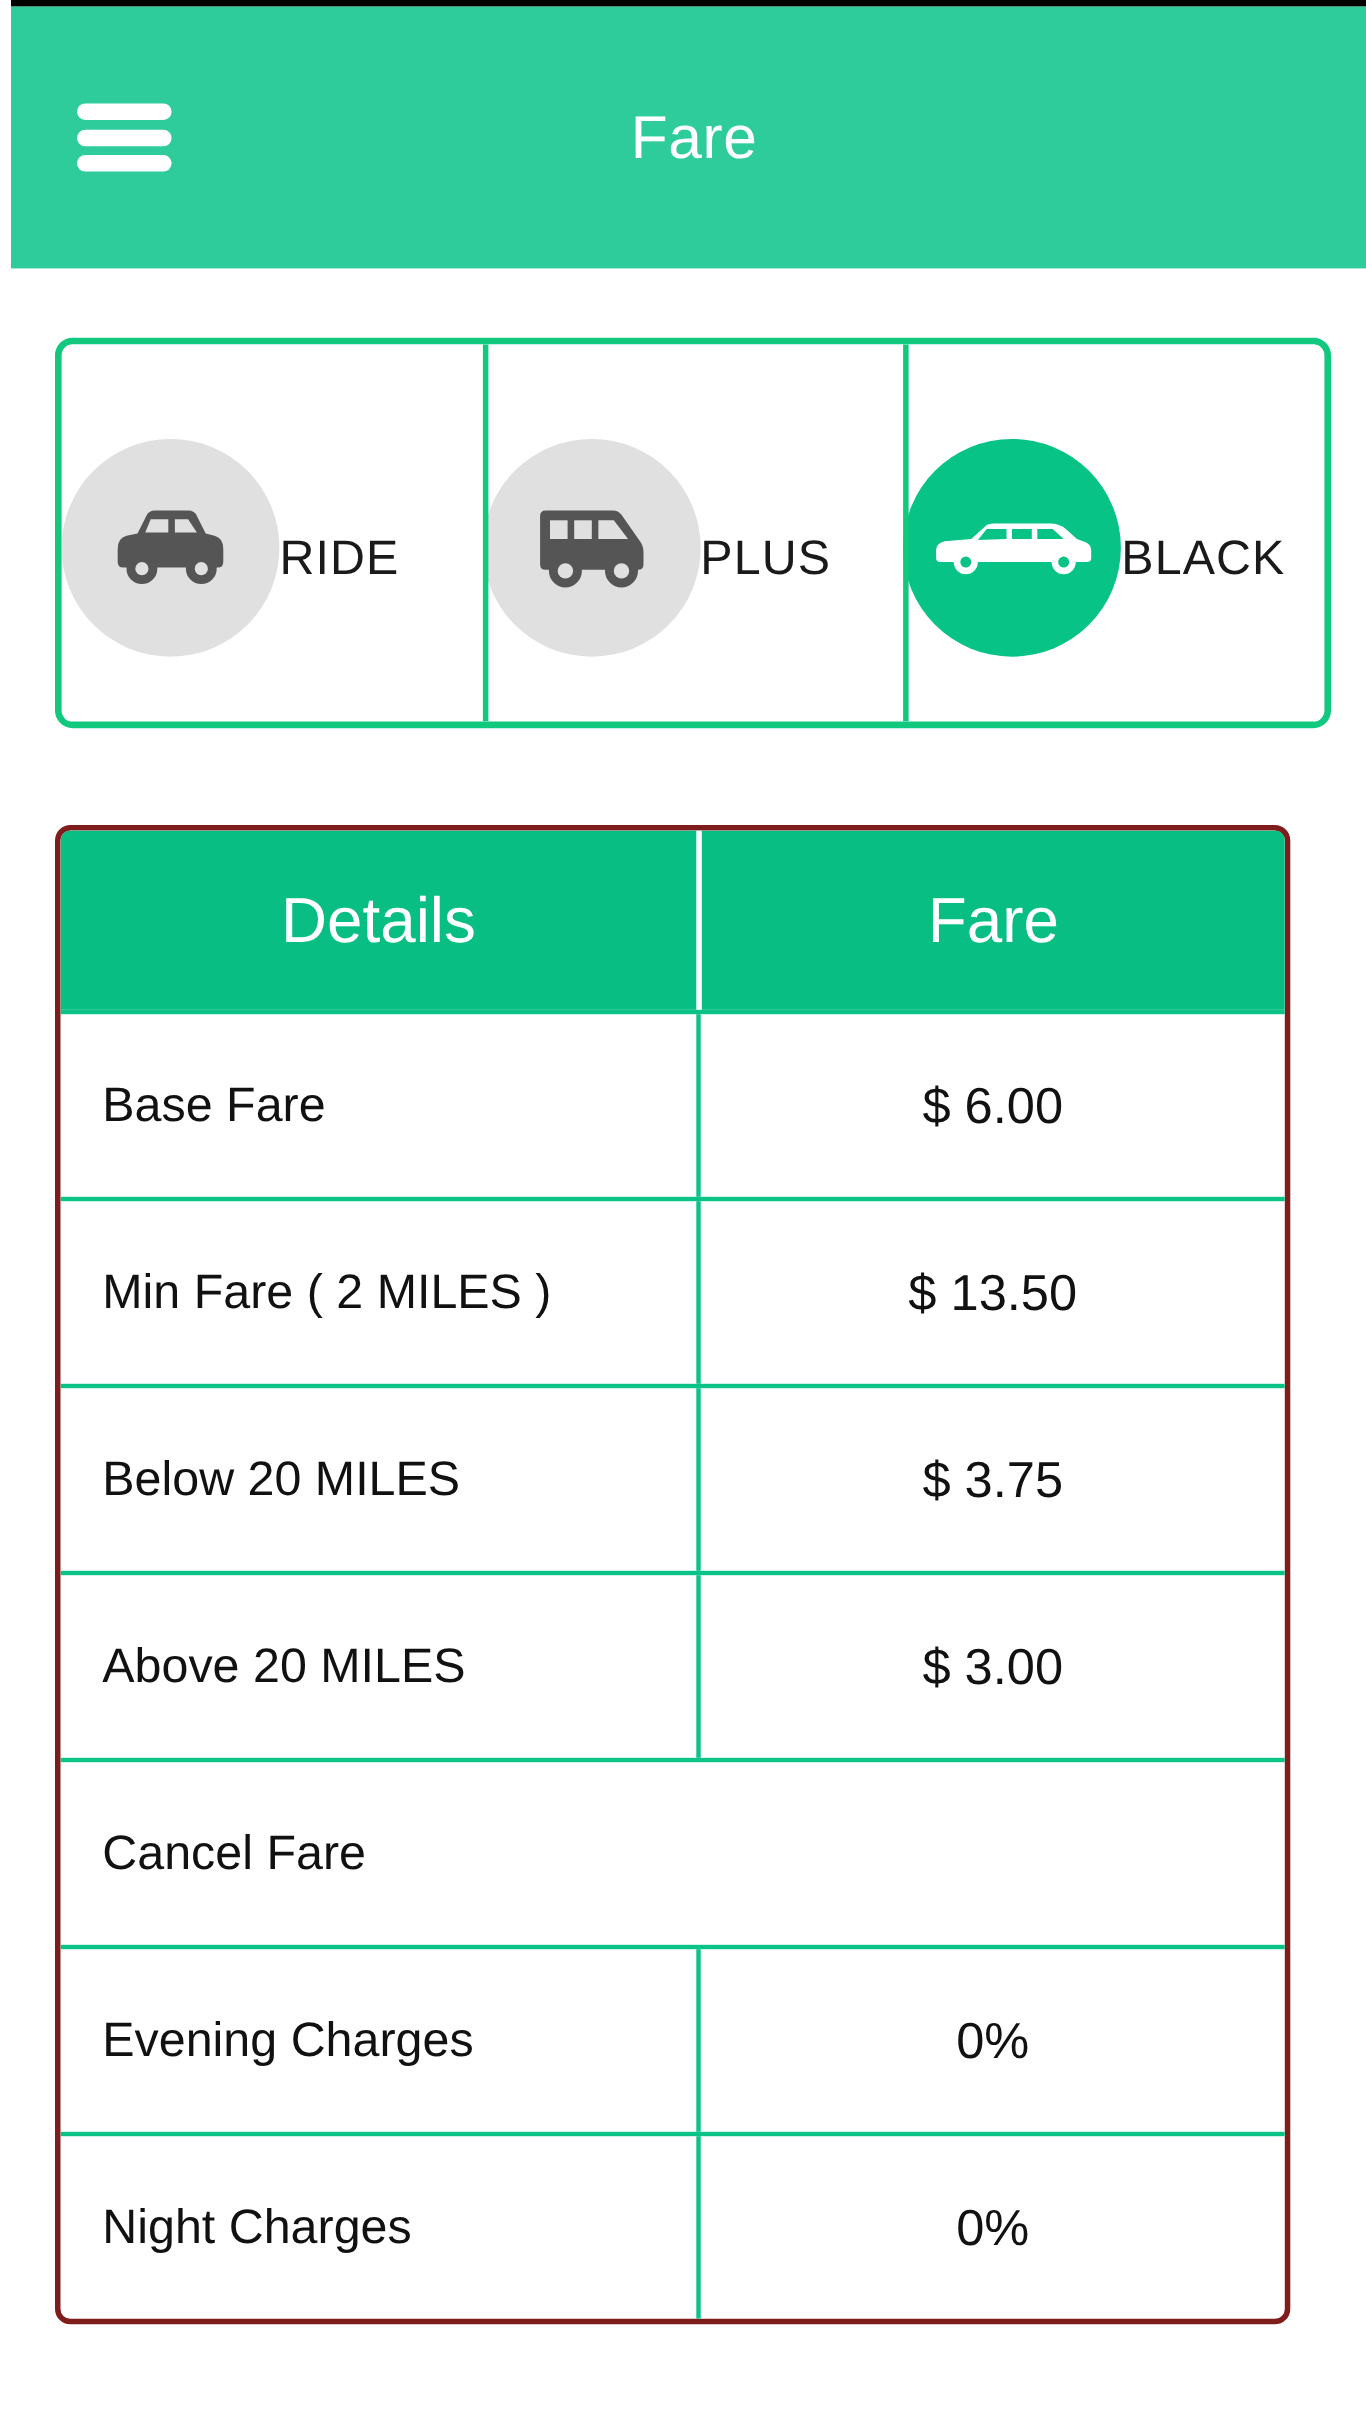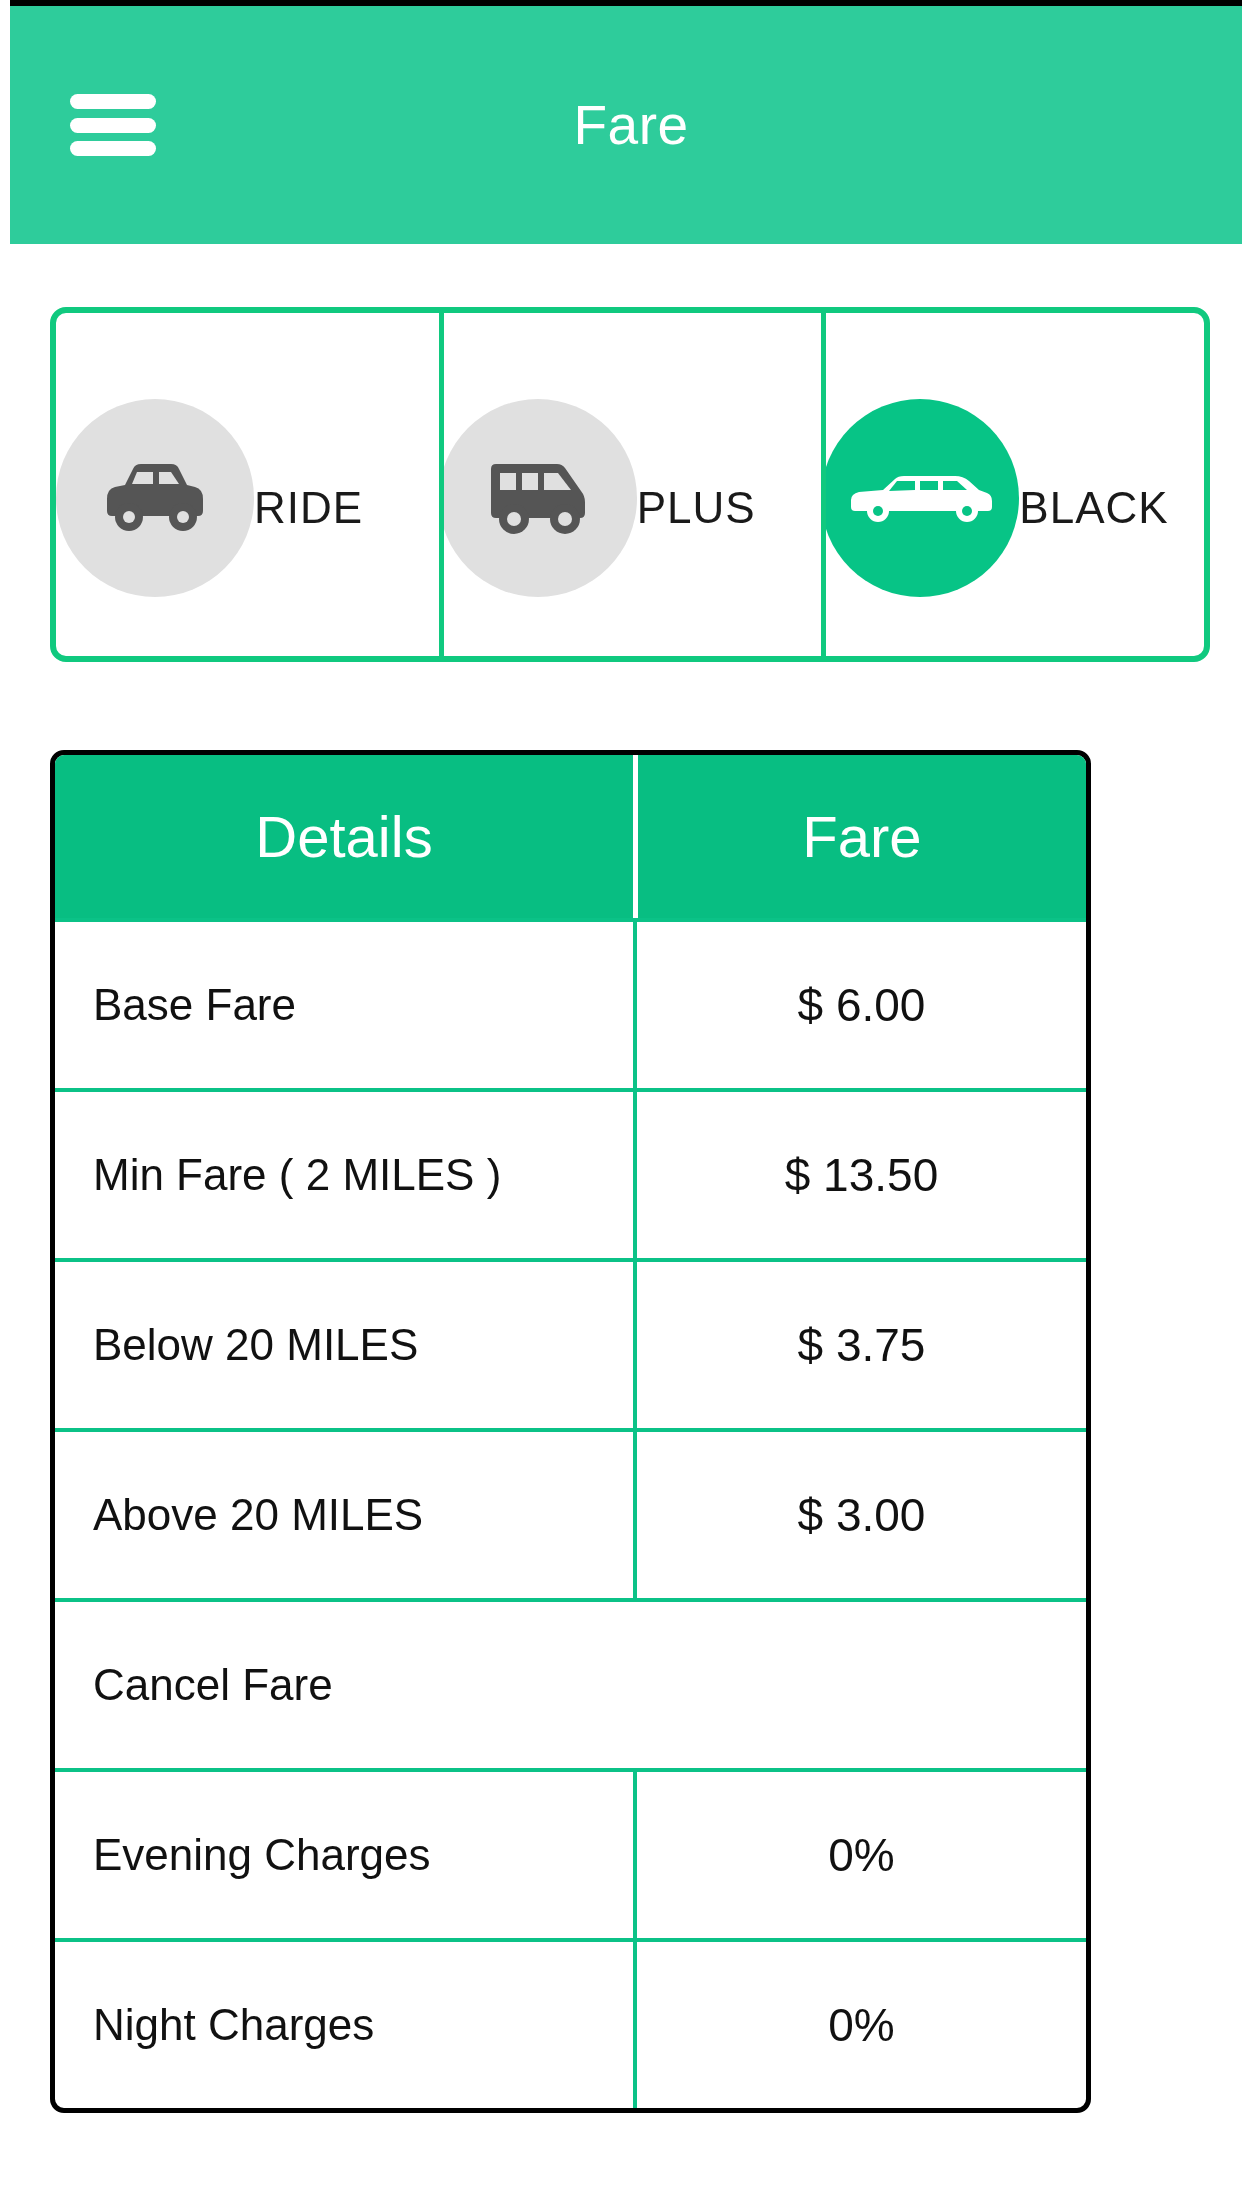--- a/index.html
+++ b/index.html
@@ -95,22 +95,22 @@
     font-size:44px;
     color:#1a1a1a;
     letter-spacing:1px;
   }
 
   
   .fare-table {
     position:absolute;
     left:40px;
     top:750px;
-    width:1041px;
-    border:5px solid #000000;
+    width:1123px;
+    border:5px solid #7f1d1d;
     border-radius:14px;
     overflow:hidden;
     background:#ffffff;
   }
   .fare-head {
     display:flex;
     background:#08BE82;
     height:163px;
   }
   .fare-head .cell {

